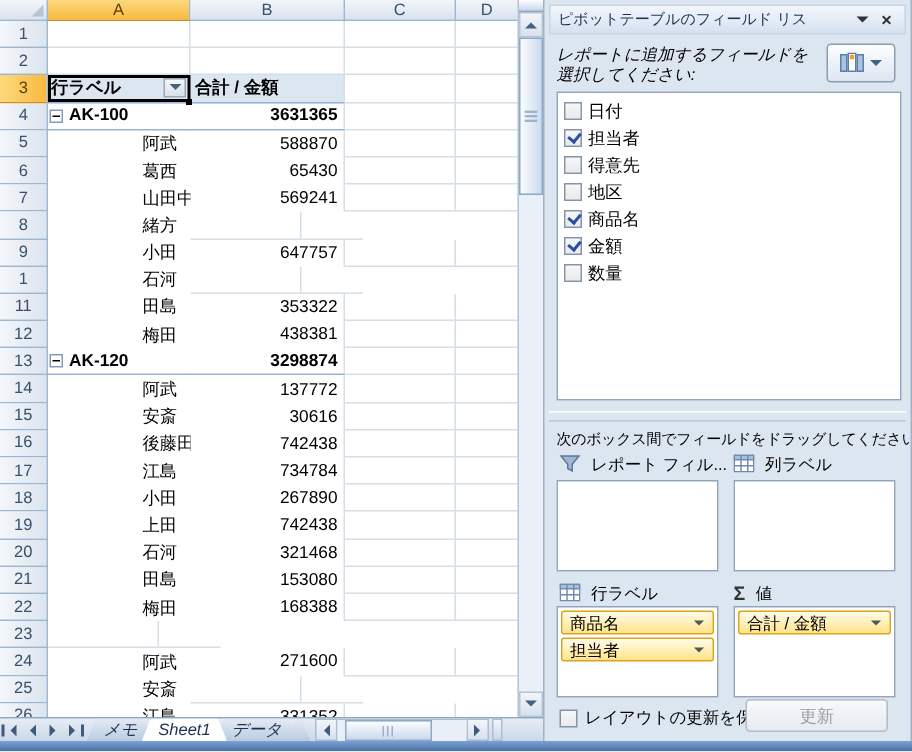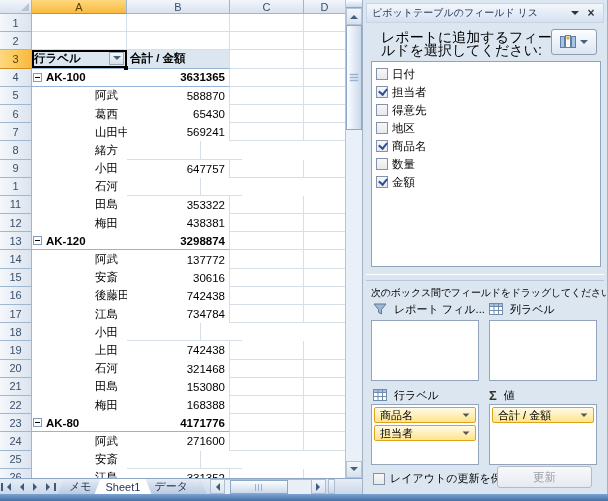--- a/index.html
+++ b/index.html
@@ -65,21 +65,21 @@
   .grip-h { width:8px; height:1px; background:#98B1CC; box-shadow:0 0 0 0.2px #98B1CC; }
   .grip-v { width:1px; height:7px; background:#98B1CC; }
 
   
   .tabbar { position:absolute; left:0; top:478px; width:362px; height:16px; display:flex; align-items:stretch;
             background:linear-gradient(#E7EDF5,#CBD8E9); border-top:1px solid #8DA8C6; }
   .navbtn { width:14px; display:flex; align-items:center; justify-content:center; }
   .bar { width:2px; height:8px; background:#3E5B7E; }
   .tabs { display:flex; padding-left:10px; }
   .tab { position:relative; padding:0 11px; display:flex; align-items:center; font-size:11px; color:#1F3050;
-         background:linear-gradient(#E4EBF4,#BACBE0); clip-path:polygon(6px 0,calc(100% - 6px) 0,100% 100%,0 100%); margin-left:-8px; }
+         background:linear-gradient(#E4EBF4,#BACBE0); clip-path:polygon(6px 0,calc(100% - 6px) 0,100% 100%,0 100%); margin-left:-8px;font-style:italic; }
   .tab.active { background:#FFFFFF; z-index:3; }
   .tab.sliver { width:16px; padding:0; }
   .hscroll { margin-left:3px; display:flex; align-items:stretch; width:116px; }
   .harrow { width:15px; display:flex; align-items:center; justify-content:center;
             background:linear-gradient(#F2F6FA,#D7E1EE); border:1px solid #ADBCCF; }
   .htrack { flex:1; background:#E9EFF7; position:relative; border-top:1px solid #ADBCCF; }
   .hthumb { position:absolute; left:5px; top:0; bottom:0; width:58px; background:linear-gradient(#FBFDFF,#CBD9EC);
             border:1px solid #8DA8C6; display:flex; align-items:center; justify-content:center; gap:2px; }
   .tabsplit { width:7px; margin-left:2px; background:linear-gradient(#F2F6FA,#C9D7EA); border:1px solid #ADBCCF; }
 
@@ -87,21 +87,21 @@
 
   
   .panel { position:absolute; left:362px; top:0; width:246px; height:494px; background:var(--panel_bg);
            border-left:1px solid #9FB2C8; border-right:1px solid #9FB2C8; font-size:11px; color:#000; }
   .panel-title { position:absolute; left:3px; top:3px; right:3px; height:20px; display:flex; align-items:center;
            padding:0 4px 0 5px; background:linear-gradient(#F3F7FC,#D5E1F0); border:1px solid #C8D4E4; }
   .panel-title-text { flex:1; font-size:10px; color:var(--panel_title_text); white-space:nowrap; overflow:hidden; }
   .title-dd, .title-close { width:16px; height:16px; display:flex; align-items:center; justify-content:center; }
   .title-dd .tri-down { border-top-color:#333; }
   .title-close { font-size:12px; font-weight:bold; color:#333; }
-  .instruction { position:absolute; left:18px; top:31px; width:176px; font-size:14px; line-height:13px; }
+  .instruction { position:absolute; left:8px; top:31px; width:176px; font-size:11px; line-height:13px;font-style:italic; }
   .layout-btn { position:absolute; right:10px; top:29px; width:46px; height:26px; border:1px solid #8E9CAF; border-radius:3px;
            background:linear-gradient(#FDFEFF,#DCE6F2); display:flex; align-items:center; justify-content:center; gap:4px; }
   .fieldbox { position:absolute; left:8px; top:61px; width:230px; height:206px; background:#fff; border:1px solid #92A4BC; padding:3px 0 0 4px; }
   .field-item { height:18px; display:flex; align-items:center; gap:4px; font-size:11.5px; }
   .checkbox { width:12px; height:12px; border:1px solid #8593A9; background:linear-gradient(#F7F7F7,#E7E9EC); position:relative; flex:0 0 auto; }
   .checkbox.checked::after { content:""; position:absolute; left:2px; top:1px; width:6px; height:4px;
            border-left:2px solid var(--check_color); border-bottom:2px solid var(--check_color); transform:rotate(-50deg); }
   .splitter { position:absolute; left:3px; top:274px; right:3px; height:7px; border-top:1px solid #FFFFFF; border-bottom:1px solid #B9C6DA; }
   .dragtext { position:absolute; left:8px; top:286px; width:236px; font-size:10px; letter-spacing:-0.2px; white-space:nowrap; }
   .arealabel { position:absolute; height:16px; display:flex; align-items:center; gap:7px; font-size:11px; }
@@ -339,20 +339,21 @@
         <div class="cell cellC"></div>
         <div class="cell cellD"></div>
       </div>
       <div class="row item">
         <div class="rowh">18</div>
         <div class="cell cellA">
 
           <span class="atext">小田</span>
 
         </div>
+        <div class="cell cellB">267890</div>
         <div class="cell cellC"></div>
         <div class="cell cellD"></div>
       </div>
       <div class="row item">
         <div class="rowh">19</div>
         <div class="cell cellA">
 
           <span class="atext">上田</span>
 
         </div>
@@ -388,28 +389,20 @@
 
           <span class="atext">梅田</span>
 
         </div>
         <div class="cell cellB">168388</div>
         <div class="cell cellC"></div>
         <div class="cell cellD"></div>
       </div>
       <div class="row group">
         <div class="rowh">23</div>
-        <div class="cell cellA">
-          <span class="collapse">
-            <span class="minus"></span>
-          </span>
-          <span class="atext">AK-80</span>
-
-        </div>
-        <div class="cell cellB">4171776</div>
         <div class="cell cellC"></div>
         <div class="cell cellD"></div>
       </div>
       <div class="row item">
         <div class="rowh">24</div>
         <div class="cell cellA">
 
           <span class="atext">阿武</span>
 
         </div>
@@ -538,26 +531,26 @@
         </div>
         <div class="field-item">
           <span class="checkbox"></span>
           <span>地区</span>
         </div>
         <div class="field-item">
           <span class="checkbox checked"></span>
           <span>商品名</span>
         </div>
         <div class="field-item">
+          <span class="checkbox checked"></span>
+          <span>金額</span>
+        </div>
+        <div class="field-item">
           <span class="checkbox"></span>
           <span>数量</span>
-        </div>
-        <div class="field-item">
-          <span class="checkbox checked"></span>
-          <span>金額</span>
         </div>
       </div>
 
     <div class="splitter"></div>
     <div class="dragtext">次のボックス間でフィールドをドラッグしてください:</div>
 
     <div class="arealabel lbl-rf">
       <svg width="14" height="12" viewBox="0 0 14 12">
         <path d="M1 1h12L8.5 6.5V11L5.5 9.3V6.5Z" fill="#9FB6D4" stroke="#5E7899" stroke-width="1"></path>
       </svg>

